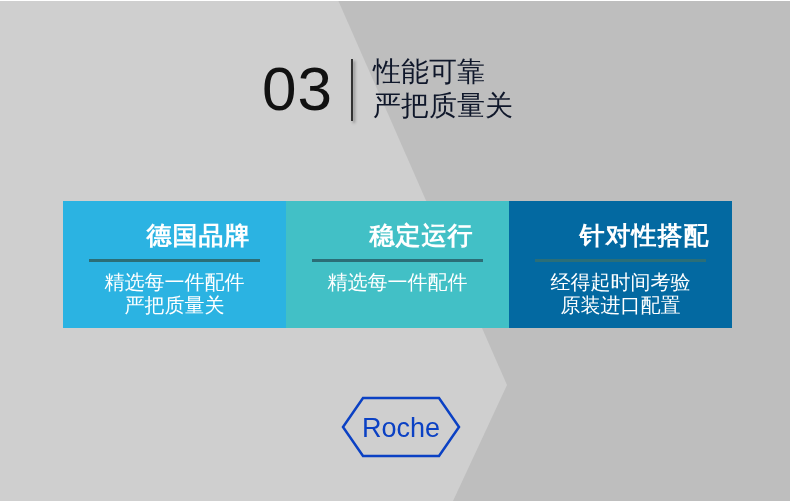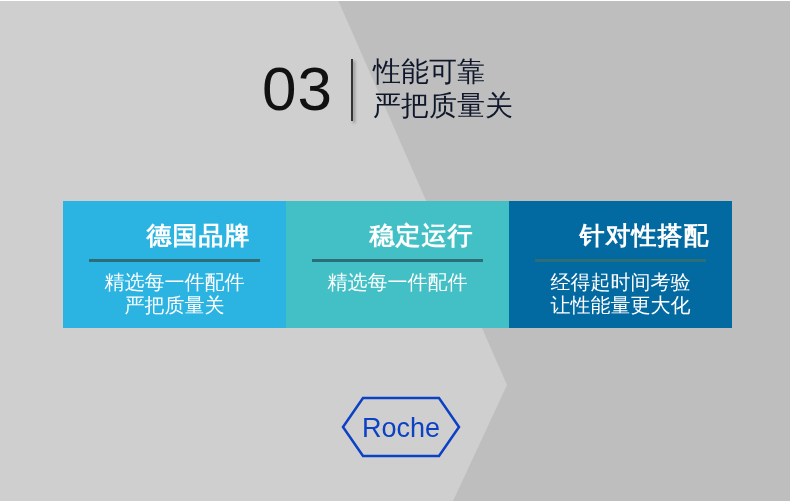--- a/index.html
+++ b/index.html
@@ -49,21 +49,21 @@
     <div class="card-rule"></div>
     <div class="card-desc">
       <div>精选每一件配件</div>
     </div>
   </div>
   <div class="card" style="background:#0369a1">
     <div class="card-title">针对性搭配</div>
     <div class="card-rule"></div>
     <div class="card-desc">
       <div>经得起时间考验</div>
-      <div>让性能量更大化</div>
+      <div>原装进口配置</div>
     </div>
   </div>
 </div>
 
 <div class="logo">
   <svg width="120" height="62" viewBox="0 0 120 62">
     <polygon points="22,2 98,2 118,31 98,60 22,60 2,31" fill="none" stroke="#0b41c4" stroke-width="2.5"></polygon>
     <text x="60" y="41" text-anchor="middle" font-family="Liberation Sans, sans-serif" font-size="27" fill="#0b41c4">Roche</text>
   </svg>
 </div>

